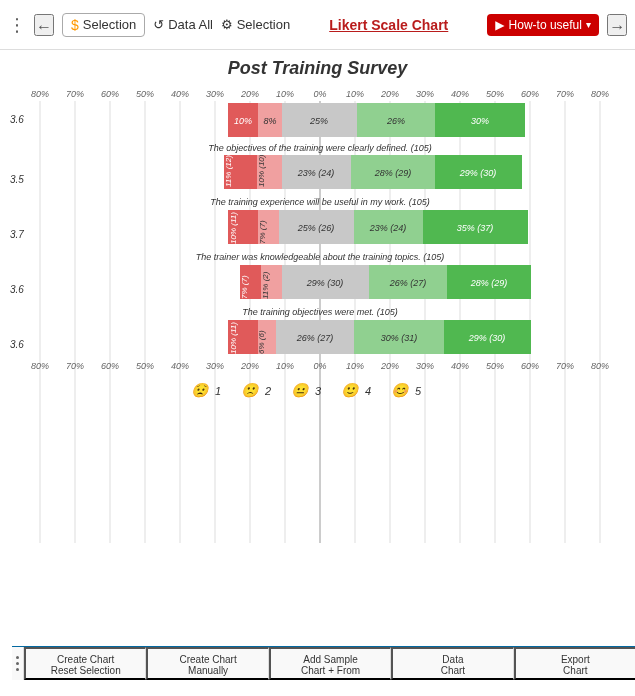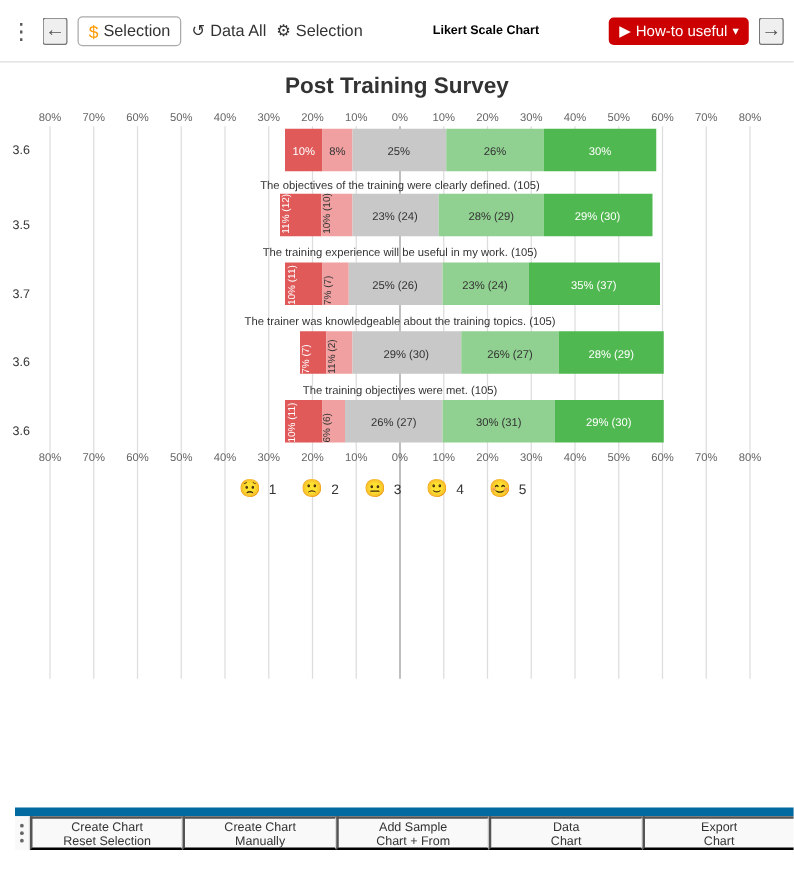--- a/index.html
+++ b/index.html
@@ -23,46 +23,47 @@
     }
     .subscribed-icon { color: #f90; font-size: 14px; }
     .reset-btn {
       display: flex; align-items: center; gap: 4px;
       background: none; border: none; cursor: pointer; font-size: 13px; color: #333;
     }
     .settings-btn {
       display: flex; align-items: center; gap: 4px;
       background: none; border: none; cursor: pointer; font-size: 13px; color: #333;
     }
-    .chart-title-link { color: #000000; font-size: 10px; font-weight: bold; cursor: pointer; flex: 1; text-align: center; }
+    .chart-title-link { color: #b91c1c; font-size: 14px; font-weight: bold; cursor: pointer; flex: 1; text-align: center; text-decoration: underline; }
     .howto-btn {
       display: flex; align-items: center; gap: 4px;
       background: #cc0000; border: none; border-radius: 4px;
       padding: 4px 8px; font-size: 12px; color: #fff; cursor: pointer;
     }
     .howto-chevron { font-size: 10px; }
 
     
     .chart-area {
       padding: 8px 10px 4px 10px;
       height: 596px;
       position: relative;
+      font-style: italic;
     }
     .chart-main-title {
       text-align: center;
       font-size: 18px;
       font-weight: bold;
       color: #333;
       margin-bottom: 4px;
     }
 
     
     .footer {
       display: flex;
-      border-top: 7px solid #0369a1;
+      border-top: 1px solid #0369a1;
       height: 34px;
       margin-left: 12px;
     }
     .footer-btn {
       flex: 1;
       display: flex;
       flex-direction: column;
       align-items: center;
       justify-content: center;
       border-right: 1px solid #ddd;

